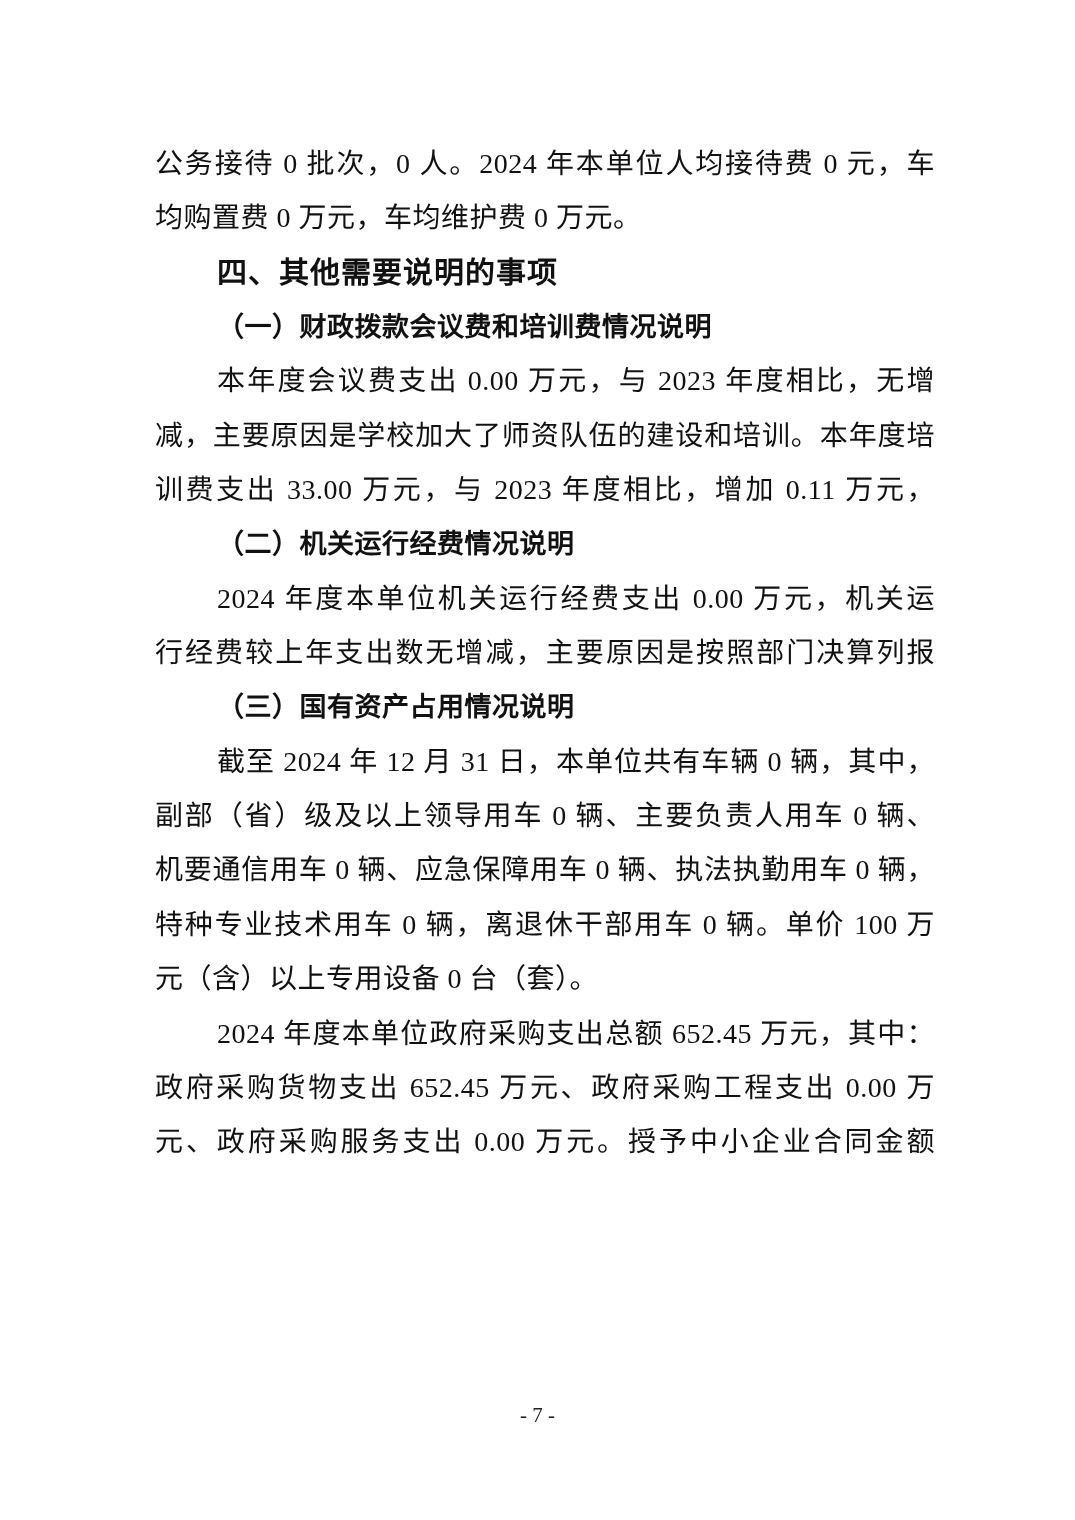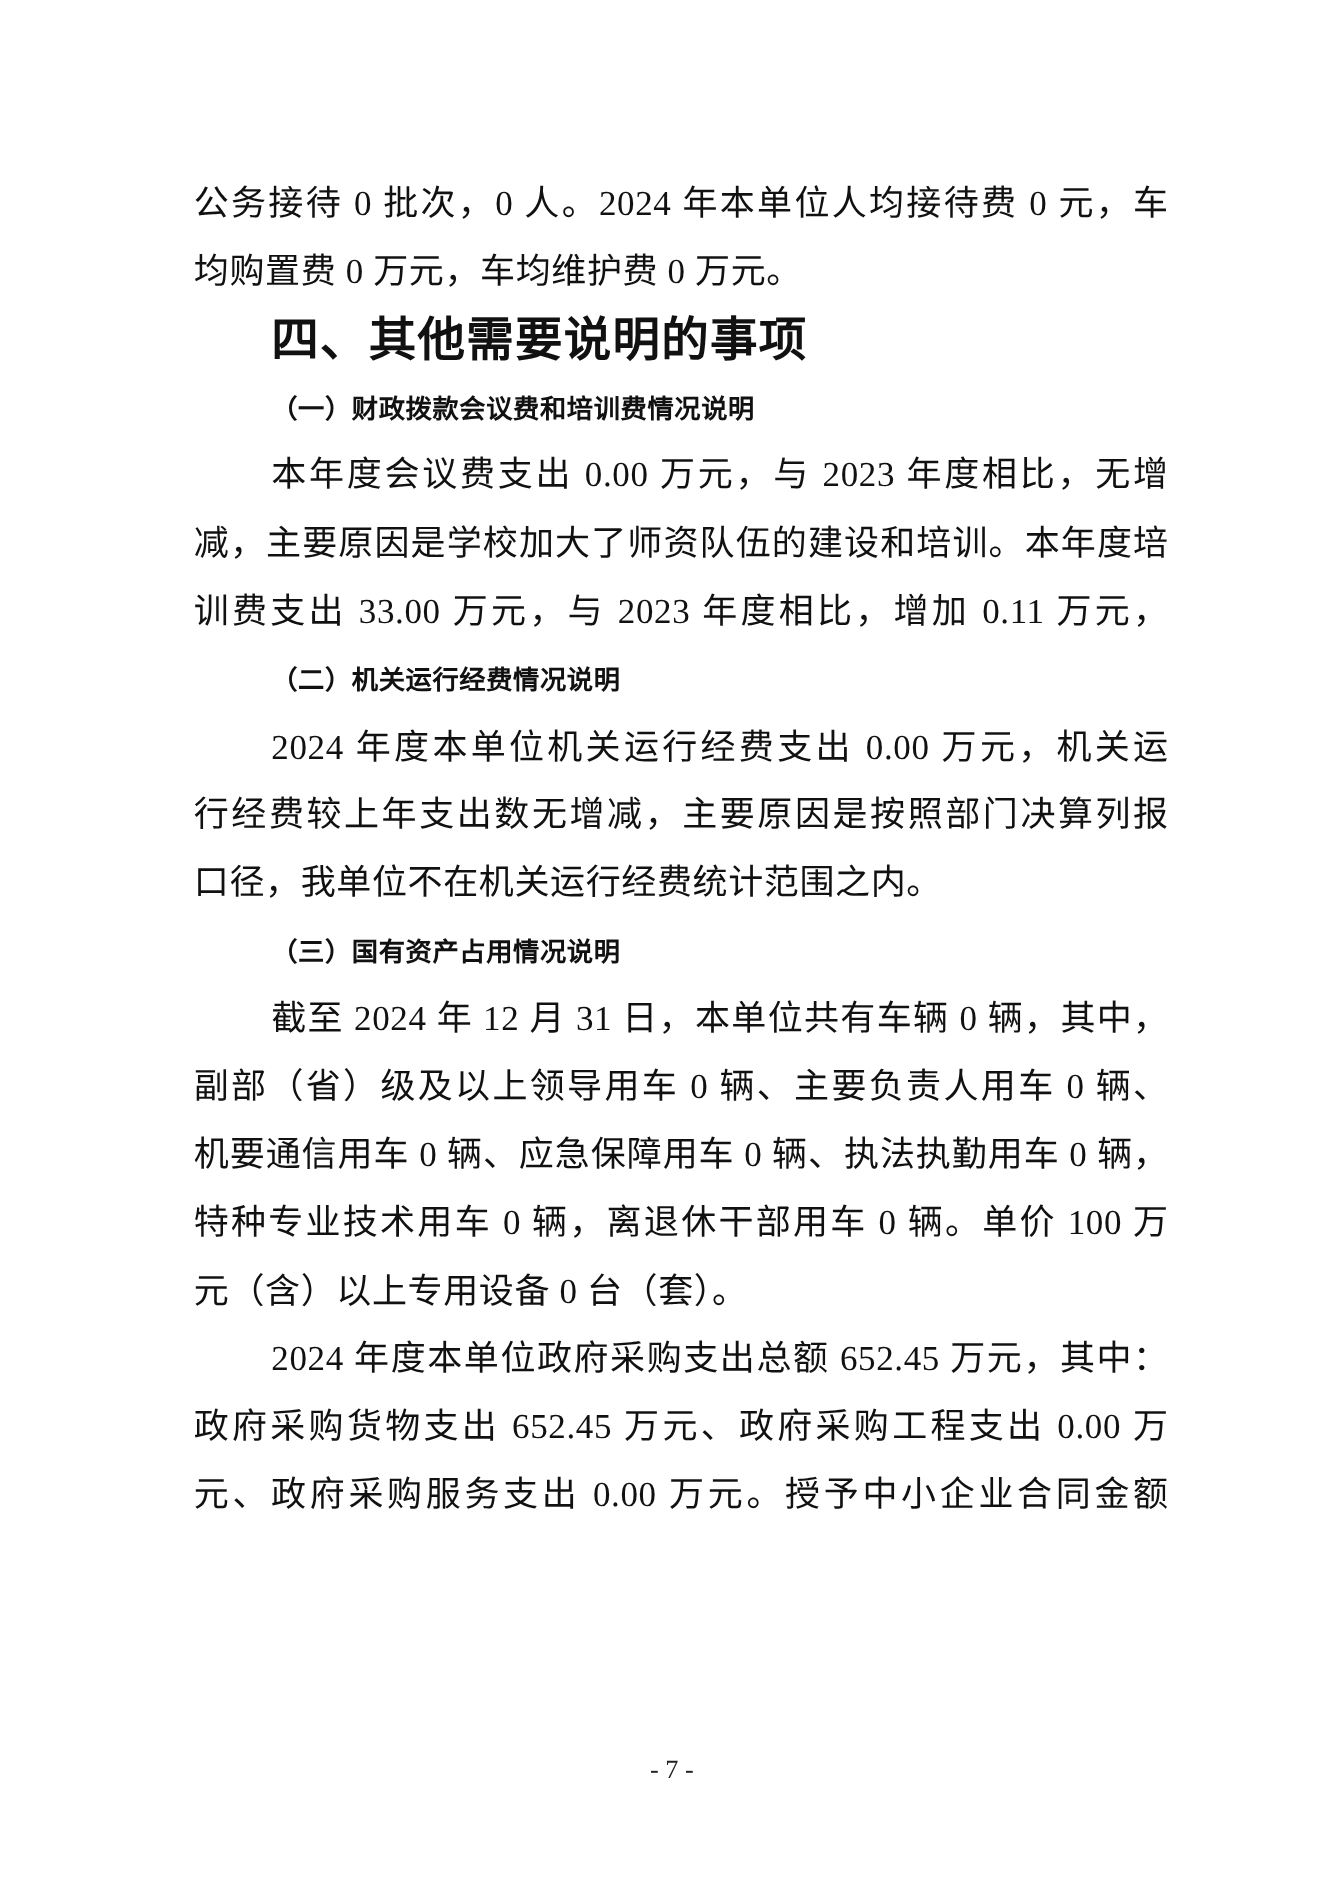--- a/index.html
+++ b/index.html
@@ -33,27 +33,27 @@
     text-align: left;
   }
   .full {
     text-align: justify;
     text-align-last: justify;
   }
   .ind { text-indent: 62px; }
   .h1 {
     font-family: "Liberation Sans", sans-serif;
     font-weight: bold;
-    font-size: 38px;
+    font-size: 30px;
     letter-spacing: 1px;
   }
   .h2 {
     font-family: "Liberation Serif", serif;
     font-weight: bold;
-    font-size: 21px;
+    font-size: 27px;
     letter-spacing: 0.5px;
   }
   .footer {
     position: absolute;
     left: 0; top: 1402px;
     width: 1075px;
     text-align: center;
     font-size: 21px;
     line-height: 26px;
     color: #222222;
@@ -68,21 +68,20 @@
     <div class="ln full">公务接待 0 批次，0 人。2024 年本单位人均接待费 0 元，车</div>
     <div class="ln">均购置费 0 万元，车均维护费 0 万元。</div>
     <div class="ln h1 ind">四、其他需要说明的事项</div>
     <div class="ln h2 ind">（一）财政拨款会议费和培训费情况说明</div>
     <div class="ln ind full">本年度会议费支出 0.00 万元，与 2023 年度相比，无增</div>
     <div class="ln full">减，主要原因是学校加大了师资队伍的建设和培训。本年度培</div>
     <div class="ln full">训费支出 33.00 万元，与 2023 年度相比，增加 0.11 万元，</div>
     <div class="ln h2 ind">（二）机关运行经费情况说明</div>
     <div class="ln ind full">2024 年度本单位机关运行经费支出 0.00 万元，机关运</div>
     <div class="ln full">行经费较上年支出数无增减，主要原因是按照部门决算列报</div>
-    <div class="ln">口径，我单位不在机关运行经费统计范围之内。</div>
     <div class="ln h2 ind">（三）国有资产占用情况说明</div>
     <div class="ln ind full">截至 2024 年 12 月 31 日，本单位共有车辆 0 辆，其中，</div>
     <div class="ln full">副部（省）级及以上领导用车 0 辆、主要负责人用车 0 辆、</div>
     <div class="ln full">机要通信用车 0 辆、应急保障用车 0 辆、执法执勤用车 0 辆，</div>
     <div class="ln full">特种专业技术用车 0 辆，离退休干部用车 0 辆。单价 100 万</div>
     <div class="ln">元（含）以上专用设备 0 台（套）。</div>
     <div class="ln ind full">2024 年度本单位政府采购支出总额 652.45 万元，其中：</div>
     <div class="ln full">政府采购货物支出 652.45 万元、政府采购工程支出 0.00 万</div>
     <div class="ln full">元、政府采购服务支出 0.00 万元。授予中小企业合同金额</div>
   </div>

